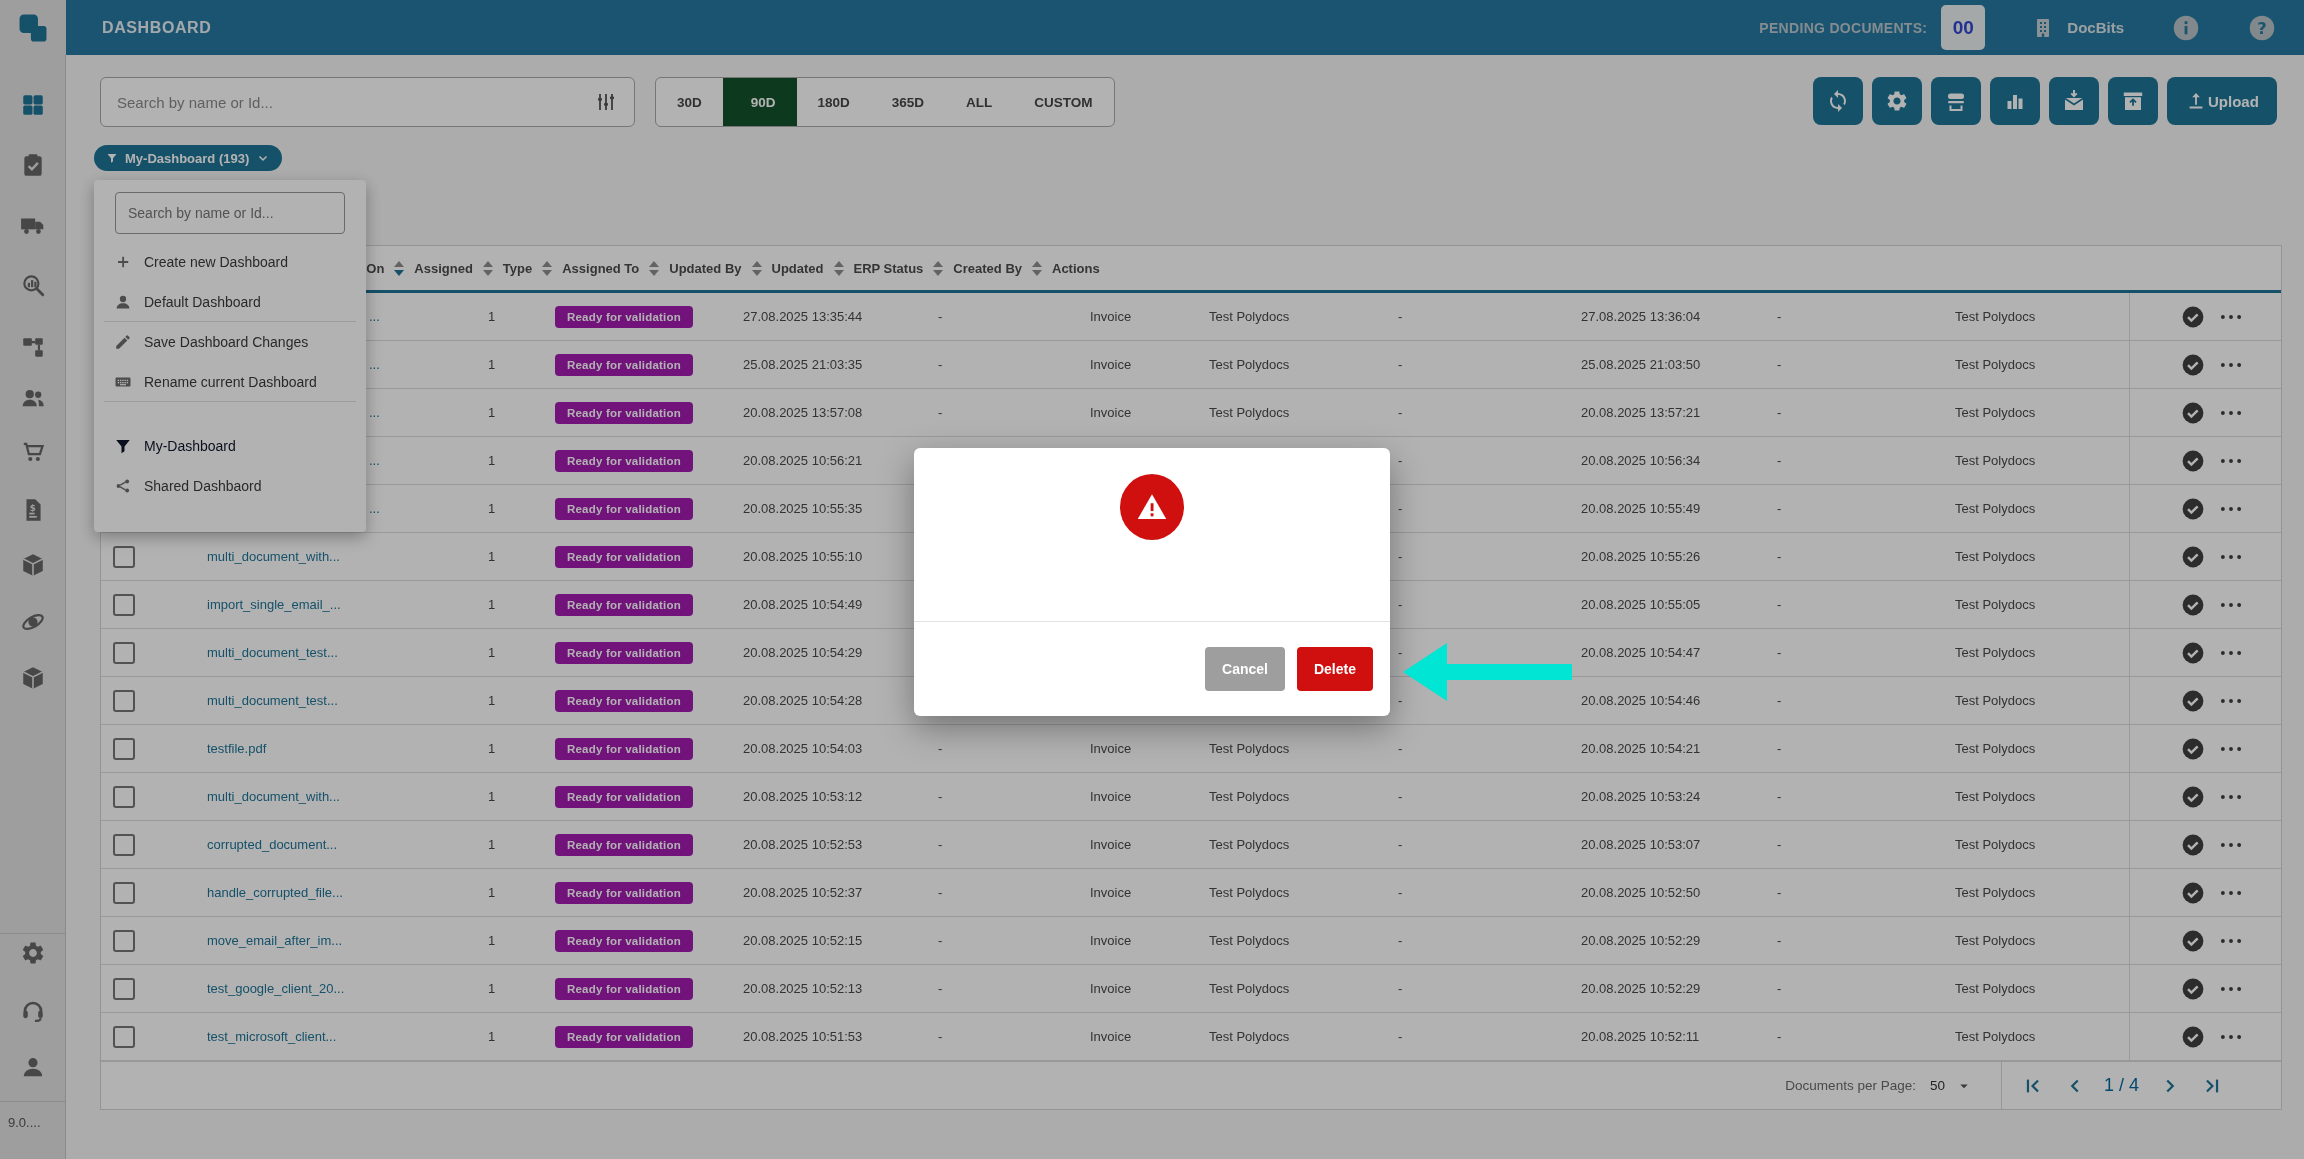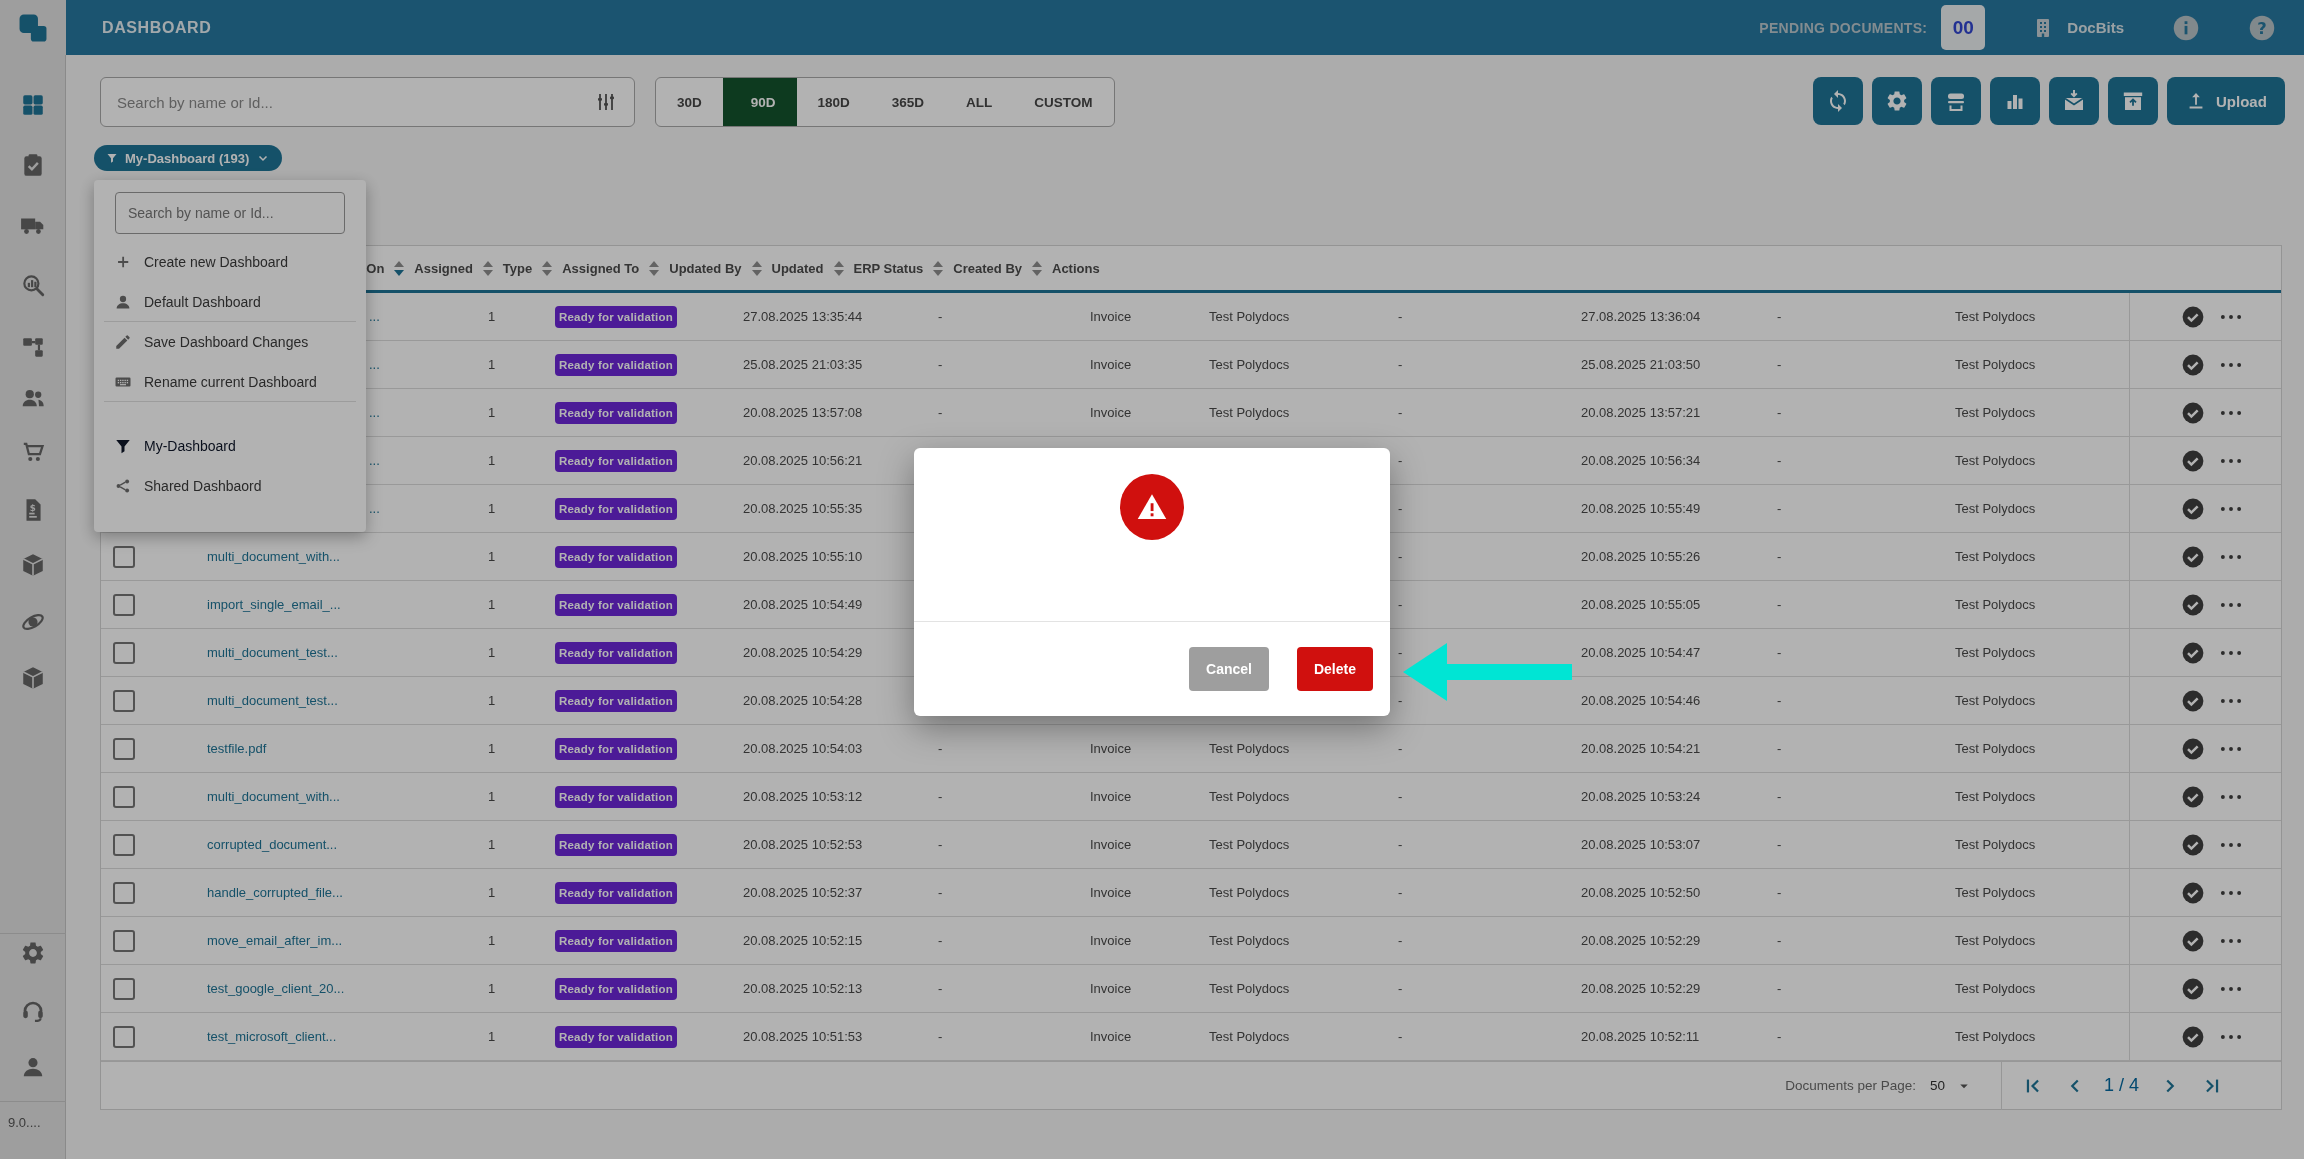--- a/index.html
+++ b/index.html
@@ -29,21 +29,21 @@
   .search-box { position:absolute; left:100px; top:77px; width:535px; height:50px; background:#fff; border:1px solid #A9A9A9; border-radius:6px; display:flex; align-items:center; z-index:3; }
   .search-box input { border:none; outline:none; flex:1; font-size:15px; color:#444; padding:0 16px; font-family:inherit; background:transparent; }
   .search-box input::placeholder { color:#8A8A8A; }
   .tune-ic { width:24px; height:24px; color:#555; margin-right:16px; flex-shrink:0; cursor:pointer; }
   .range-group { position:absolute; left:655px; top:77px; height:50px; background:#fff; border:1px solid #A9A9A9; border-radius:6px; display:flex; overflow:hidden; z-index:3; }
   .range-btn { height:100%; display:flex; align-items:center; padding:0 21px; font-size:13.5px; font-weight:600; color:#474747; cursor:pointer; }
   .range-btn.active { background:#14532d; color:#fff;padding-left:28px; }
   .actions-bar { position:absolute; left:1813px; top:77px; height:48px; display:flex; gap:9px; z-index:3; }
   .sq-btn { width:50px; height:48px; border-radius:8px; background:#1F7597; display:flex; align-items:center; justify-content:center; cursor:pointer; }
   .sq-btn .ic { width:24px; height:24px; color:#fff; }
-  .upload-btn { height:48px; border-radius:8px; background:#1F7597; display:flex; align-items:center; justify-content:center; gap:9px; padding:0 18px; cursor:pointer; }
+  .upload-btn { height:48px; border-radius:8px; background:#1F7597; display:flex; align-items:center; justify-content:center; gap:1px; padding:0 18px; cursor:pointer; }
   .upload-btn .ic { width:22px; height:22px; color:#fff; }
   .upload-btn span.lbl { color:#fff; font-size:15px; font-weight:600; }
 
   
   .dash-pill { position:absolute; left:94px; top:145px; height:26px; background:#1F7597; border-radius:13px; display:flex; align-items:center; gap:7px; padding:0 12px; cursor:pointer; z-index:10; }
   .dash-pill .f-ic { width:12px; height:12px; color:#fff; }
   .dash-pill .lbl { color:#fff; font-size:13px; font-weight:600; }
   .dash-pill .ch-ic { width:14px; height:14px; color:#fff; }
   .dash-menu { position:absolute; left:94px; top:180px; width:272px; height:352px; background:#fff; border-radius:4px; box-shadow:0 5px 16px rgba(0,0,0,.3); z-index:12; padding-top:12px; }
   .menu-search { margin:0 21px; width:230px; height:42px; border:1px solid #999; border-radius:4px; font-size:14px; color:#444; padding:0 12px; outline:none; font-family:inherit; }
@@ -66,21 +66,21 @@
   .c5{width:142px;} .c6{width:122px;} .c7{width:185px;} .c8{width:180px;} .c9{width:198px;}
   .c10{width:178px;} .c11{width:195px;} .c12{width:154px; flex:1;}
   .td.c0{padding-left:12px;} .td.c1{padding-left:10px;} .td.c2{padding-left:95px;} .td.c3{padding-left:10px;}
   .td.c4{padding-left:6px;} .td.c5{padding-left:9px;} .td.c6{padding-left:19px;} .td.c7{padding-left:16px;}
   .td.c8{padding-left:20px;} .td.c9{padding-left:23px;} .td.c10{padding-left:21px;} .td.c11{padding-left:21px;}
   .td.c12{padding-left:50px; gap:12px;}
   .th.c12, .td.c12 { border-left:1px solid #DCDCDC; align-self:stretch; }
   .checkbox { width:22px; height:22px; border:2px solid #767676; border-radius:3px; background:#fff; cursor:pointer; flex-shrink:0; }
   .doc-link { color:#1F7597; cursor:pointer; }
   .doc-link.covered { padding-left:162px; }
-  .badge { background:#6d28d9; color:#fff; font-size:11.5px; font-weight:600; border-radius:4px; padding:5px 4px; letter-spacing:.2px; }
+  .badge { background:#a21caf; color:#fff; font-size:11.5px; font-weight:600; border-radius:4px; padding:5px 12px; letter-spacing:.2px; }
   .arrows { display:none; flex-direction:column; gap:3px; width:14px; align-items:center; flex-shrink:0; }
   .arrows.show { display:flex; }
   .arr-up { width:0; height:0; border-left:5px solid transparent; border-right:5px solid transparent; border-bottom:6px solid #8F8F8F; }
   .arr-dn { width:0; height:0; border-left:5px solid transparent; border-right:5px solid transparent; border-top:6px solid #8F8F8F; }
   .arrows.desc .arr-dn { border-top-color:#1F7597; }
   .row-ic { width:26px; height:26px; color:#3F3F3F; cursor:pointer; flex-shrink:0; }
 
   
   .pagbar { display:flex; align-items:center; height:48px; border-top:1px solid #D8D8D8; justify-content:flex-end; padding-right:58px; }
   .pp-label { font-size:13.5px; color:#6B6B6B; }
@@ -89,21 +89,21 @@
   .pag-div { width:1px; height:48px; background:#D8D8D8; margin-left:28px; }
   .pag-ic { width:22px; height:22px; color:#1F7597; margin-left:20px; cursor:pointer; }
   .pag-info { font-size:18px; color:#0369a1; margin-left:18px; }
 
   
   .backdrop { position:absolute; inset:0; background:rgba(0,0,0,0.30); z-index:50; }
   .modal { position:absolute; left:914px; top:448px; width:476px; height:268px; background:#fff; border-radius:6px; box-shadow:0 12px 34px rgba(0,0,0,.35); z-index:60; }
   .warn-circle { width:64px; height:66px; border-radius:50%; background:#D0100E; margin:26px auto 0; display:flex; align-items:center; justify-content:center; }
   .warn-circle .ic { width:36px; height:36px; }
   .modal-msg { text-align:center; font-size:21px; font-weight:700; color:#141414; margin-top:28px; }
-  .modal-foot { position:absolute; left:0; right:0; bottom:0; height:95px; border-top:1px solid #E3E3E3; display:flex; align-items:center; justify-content:flex-end; gap:28px; padding-right:17px; }
+  .modal-foot { position:absolute; left:0; right:0; bottom:0; height:95px; border-top:1px solid #E3E3E3; display:flex; align-items:center; justify-content:flex-end; gap:12px; padding-right:17px; }
   .btn { height:44px; border:none; border-radius:4px; color:#fff; font-size:14px; font-weight:600; font-family:inherit; cursor:pointer; padding:0 17px; }
   .btn-cancel { background:#9E9E9E; }
   .btn-delete { background:#D0100E; }
   .anno-arrow { position:absolute; left:1403px; top:643px; z-index:70; width:169px; height:58px; }
   .anno-head { position:absolute; left:0; top:0; width:0; height:0; border-top:29px solid transparent; border-bottom:29px solid transparent; border-right:44px solid #00E5D4; }
   .anno-tail { position:absolute; left:44px; top:21px; width:125px; height:16px; background:#00E5D4; }
 
   .ic svg, .side-ic svg, .row-ic svg, .logo-ic svg, .building svg, .circle-ic svg, .tune-ic svg,
   .f-ic svg, .ch-ic svg, .m-ic svg, .caret-ic svg, .pag-ic svg, .warn-circle svg { width:100%; height:100%; display:block; }
 </style>

